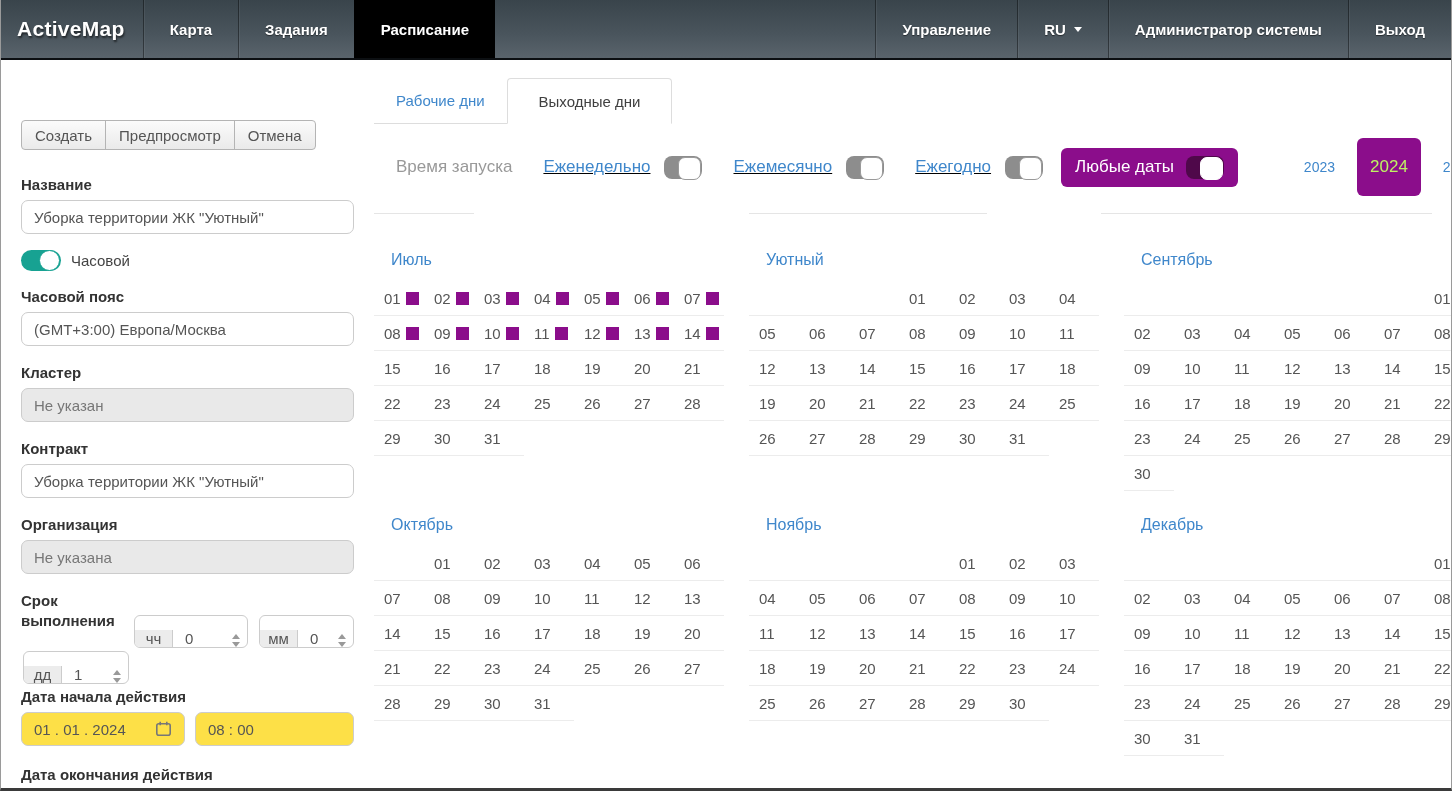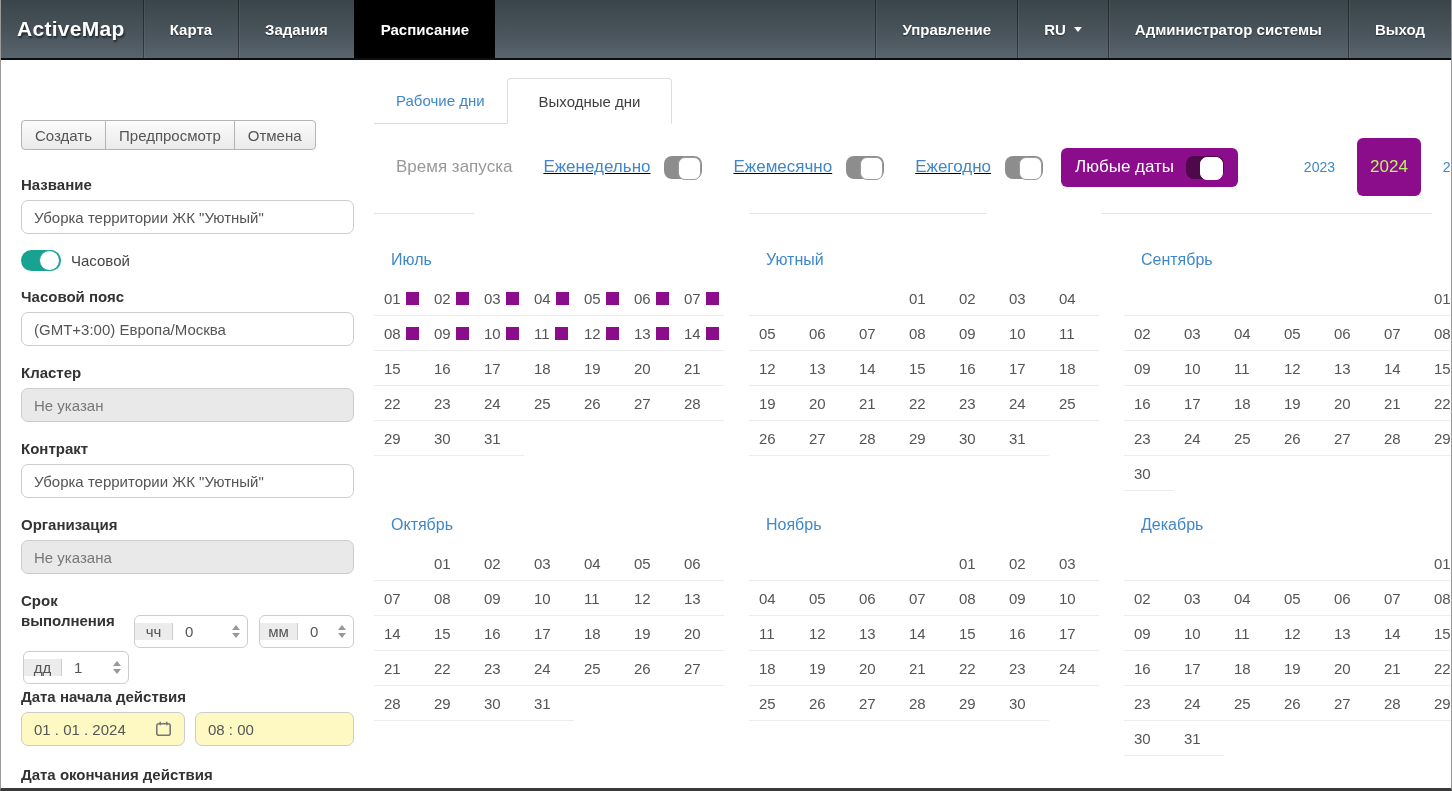--- a/index.html
+++ b/index.html
@@ -50,34 +50,34 @@
   .switch::after{content:"";position:absolute;top:1px;right:1px;width:21px;height:21px;background:#fff;
                  border:1px solid #9a9a9a;border-radius:7px;}
   .switch--teal{width:40px;height:21px;border-radius:11px;background:var(--teal);}
   .switch--teal::after{width:19px;height:19px;border-radius:50%;border-color:var(--teal);top:0;right:1px;}
   .switch--purple{background:#4f084a;}
   .switch--purple::after{border-color:#fff;}
 
   .duration{position:relative;height:80px;margin-top:17px;}
   .duration-label{width:112px;line-height:20px;margin:0;}
   .numgroup{position:absolute;display:flex;height:33px;border:1px solid var(--border);border-radius:6px;
-            overflow:hidden;background:#fff;align-items:center;}
+            overflow:hidden;background:#fff;align-items:flex-end;}
   .numgroup--hh{left:113px;top:24px;width:114px;}
   .numgroup--mm{left:238px;top:24px;width:95px;}
   .numgroup--dd{left:2px;top:60px;width:106px;}
   .addon{width:38px;background:#ececec;border-right:1px solid var(--border);display:flex;align-items:center;
          justify-content:center;color:#555;font-size:15px;flex:0 0 38px;}
   .numval{flex:1;display:flex;align-items:center;padding-left:12px;color:#555;font-size:15px;}
   .spin{width:18px;display:flex;flex-direction:column;align-items:center;justify-content:center;gap:3px;cursor:pointer;padding-right:4px;}
   .spin .up{width:0;height:0;border-left:4px solid transparent;border-right:4px solid transparent;border-bottom:5px solid #999;}
   .spin .down{width:0;height:0;border-left:4px solid transparent;border-right:4px solid transparent;border-top:5px solid #999;}
 
   .dtrow{display:flex;gap:10px;}
   .dtinput{height:34px;border:1px solid var(--border);border-radius:7px;display:flex;align-items:center;
-           padding:0 12px;font-size:15px;color:var(--txt);background:#fef9c3;}
+           padding:0 12px;font-size:15px;color:var(--txt);background:#fde047;}
   .dtinput--date{width:164px;}
   .dtinput--time{width:159px;}
   .cal-icon{margin-left:auto;display:flex;align-items:center;}
 
   
   .tabs{display:flex;align-items:stretch;height:46px;}
   .tab{display:flex;align-items:center;font-size:15px;cursor:pointer;}
   .tab--inactive{color:var(--blue);padding:0 22px;border-bottom:1px solid #ddd;}
   .tab--active{color:#404040;padding:14px 31px;border:1px solid #ddd;border-bottom-color:#fff;border-radius:4px 4px 0 0;}
 

